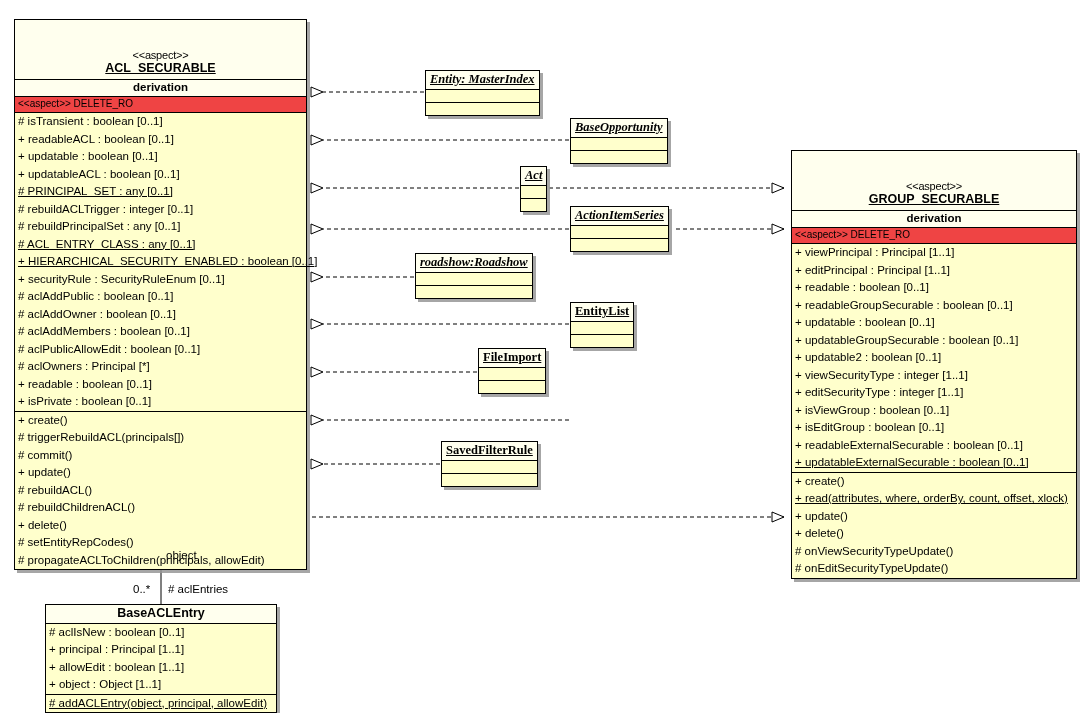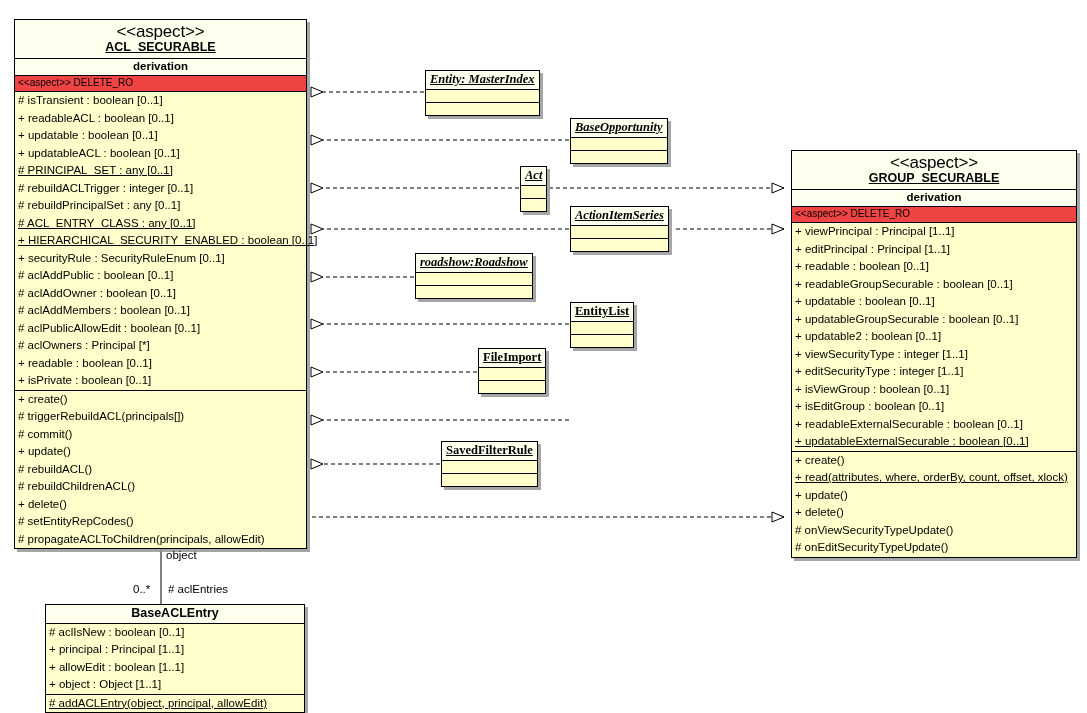--- a/index.html
+++ b/index.html
@@ -39,23 +39,24 @@
     line-height: 1.0;
     color: #000000;
   }
   .cls-title-band {
     background: #ffffee;
     border-bottom: 1px solid #000000;
     text-align: center;
     padding: 3px 4px 4px 4px;
   }
   .cls-stereotype {
-    font-size: 17px;
+    font-size: 11px;
     display: block;
     letter-spacing: -0.2px;
+    margin-top: 27px;
   }
   .cls-name {
     font-weight: bold;
     font-size: 12.5px;
     display: block;
     margin-top: 1px;
   }
   .cls-name.underline { text-decoration: underline; }
 
   .cls-sub-band {
@@ -235,21 +236,21 @@
     <div class="cls-compartment">
         <div class="member">+ create()</div>
         <div class="member static">+ read(attributes, where, orderBy, count, offset, xlock)</div>
         <div class="member">+ update()</div>
         <div class="member">+ delete()</div>
         <div class="member"># onViewSecurityTypeUpdate()</div>
         <div class="member"># onEditSecurityTypeUpdate()</div>
       </div>
   </div>
 
-  <div class="uml-class" style="left:45px; top:604px; width:260px;">
+  <div class="uml-class" style="left:45px; top:604px; width:232px;">
     <div class="cls-title-band" style="padding:2px 4px 3px 4px;">
       <span class="cls-name" style="margin-top:0;">BaseACLEntry</span>
     </div>
     <div class="cls-compartment bordered">
         <div class="member"># aclIsNew : boolean [0..1]</div>
         <div class="member">+ principal : Principal [1..1]</div>
         <div class="member">+ allowEdit : boolean [1..1]</div>
         <div class="member">+ object : Object [1..1]</div>
       </div>
     <div class="cls-compartment">

